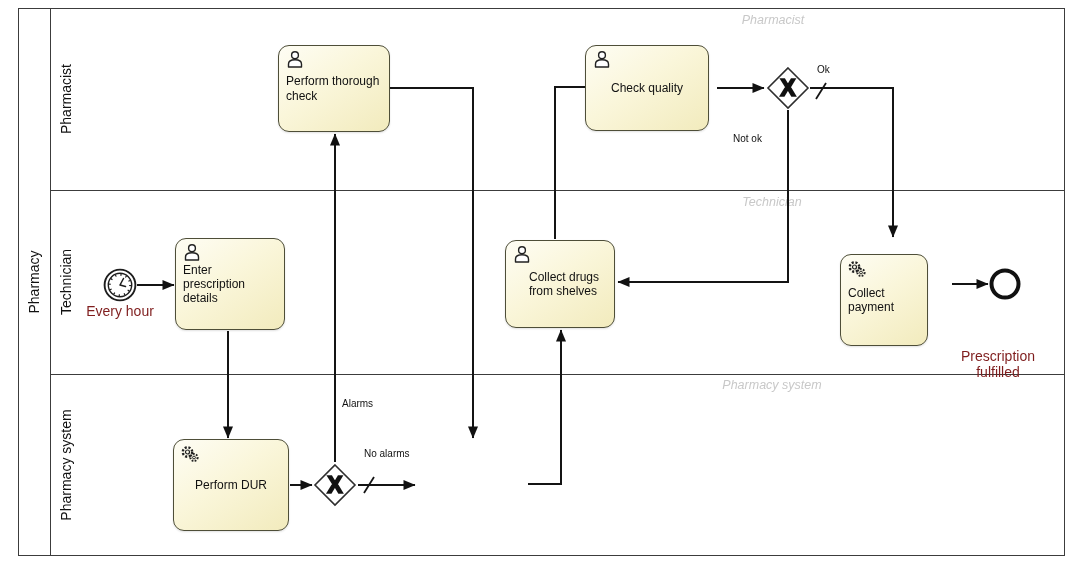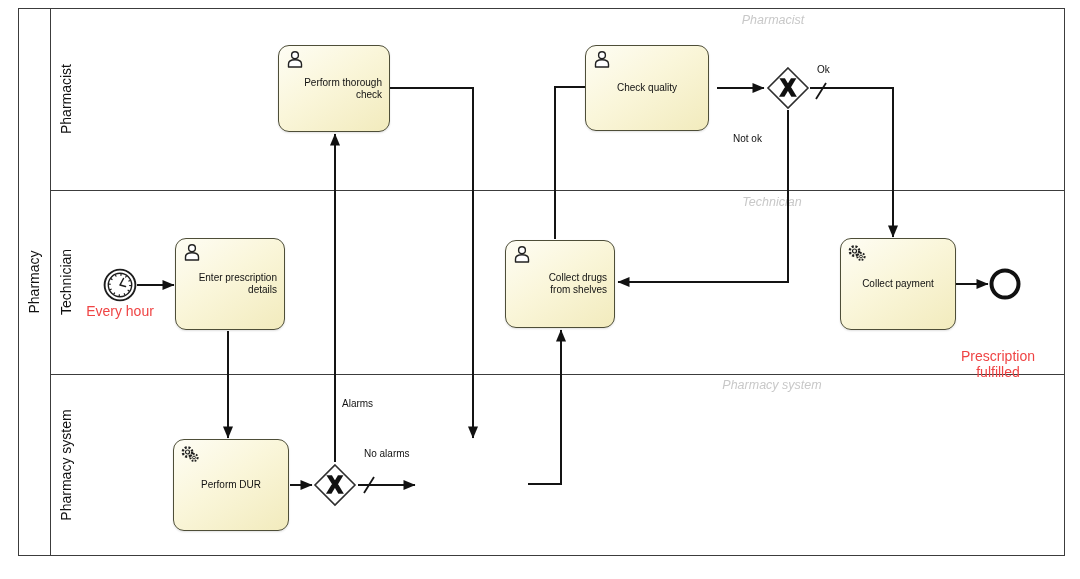--- a/index.html
+++ b/index.html
@@ -32,33 +32,33 @@
   .flow{fill:none;stroke:#141414;stroke-width:2;}
   .slash{stroke:#141414;stroke-width:1.8;}
   .task{
     position:absolute;box-sizing:border-box;
     border:1.6px solid #4e4e38;border-radius:11px;
     background:linear-gradient(145deg,#fefdf4 0%,#faf6da 45%,#f2ebbd 100%);
     display:flex;align-items:center;justify-content:center;
     box-shadow:0 1px 2px rgba(0,0,0,0.12);
   }
   .task-label{
-    text-align:right;font-size:10px;line-height:1.18;color:#111;
+    text-align:left;font-size:12px;line-height:1.18;color:#111;
     padding:0 7px;
   }
   .task-icon{position:absolute;top:4px;left:5px;}
   .gateway{position:absolute;width:44px;height:44px;}
   .gw-shape{fill:#ffffff;stroke:#2e2e2e;stroke-width:1.6;}
   .gw-x{
     font-family:"Liberation Sans", sans-serif;font-size:23px;font-weight:bold;
     fill:#111;stroke:#111;stroke-width:1.7;text-anchor:middle;
   }
   .event{position:absolute;}
   .event-label{
-    position:absolute;text-align:center;font-size:14px;line-height:1.15;color:#ef4444;
+    position:absolute;text-align:center;font-size:14px;line-height:1.15;color:#7f1d1d;
   }
   .flow-label{position:absolute;font-size:10px;color:#111;line-height:1.12;}
 </style>
 </head>
 <body>
 
 <div class="canvas">
 
   <div class="pool">
     <div class="pool-label-col"></div>
@@ -144,21 +144,21 @@
   </div>
 
   <div class="task" style="left:505px;top:240px;width:110px;height:88px;padding-left:16px;">
     <svg class="task-icon" width="22" height="19" viewBox="0 0 22 19">
       <circle cx="11" cy="5.2" r="3.4" fill="#fff" stroke="#222" stroke-width="1.4"></circle>
       <path d="M4.5,17 L4.5,14 C4.5,11 7,9.7 11,9.7 C15,9.7 17.5,11 17.5,14 L17.5,17 Z" fill="#fff" stroke="#222" stroke-width="1.4" stroke-linejoin="round"></path>
     </svg>
     <div class="task-label">Collect drugs from shelves</div>
   </div>
 
-  <div class="task" style="left:840px;top:238px;width:116px;height:92px;">
+  <div class="task" style="left:840px;top:254px;width:88px;height:92px;">
     <svg class="task-icon" width="23" height="21" viewBox="0 0 23 21">
       <g fill="none" stroke="#222">
         <circle cx="8.5" cy="8" r="4.7" stroke-width="2.4" stroke-dasharray="2.1 1.65"></circle>
         <circle cx="8.5" cy="8" r="2" stroke-width="1.2"></circle>
         <circle cx="15" cy="13.5" r="3.6" stroke-width="2" stroke-dasharray="1.7 1.4"></circle>
         <circle cx="15" cy="13.5" r="1.4" stroke-width="1"></circle>
       </g>
     </svg>
     <div class="task-label">Collect payment</div>
   </div>

